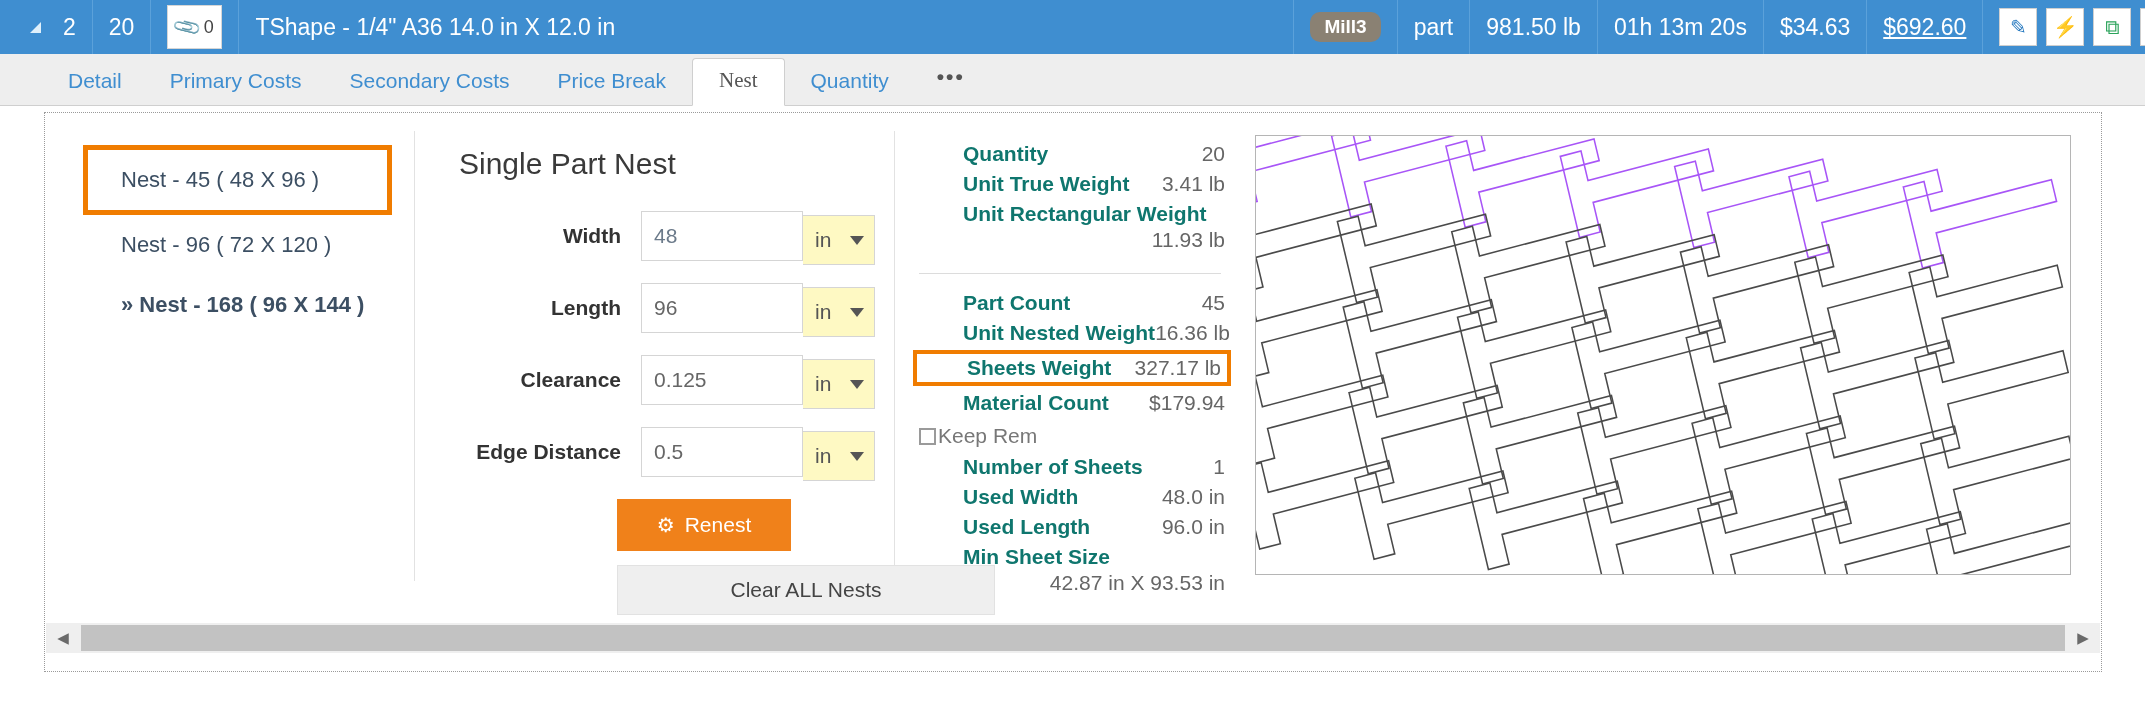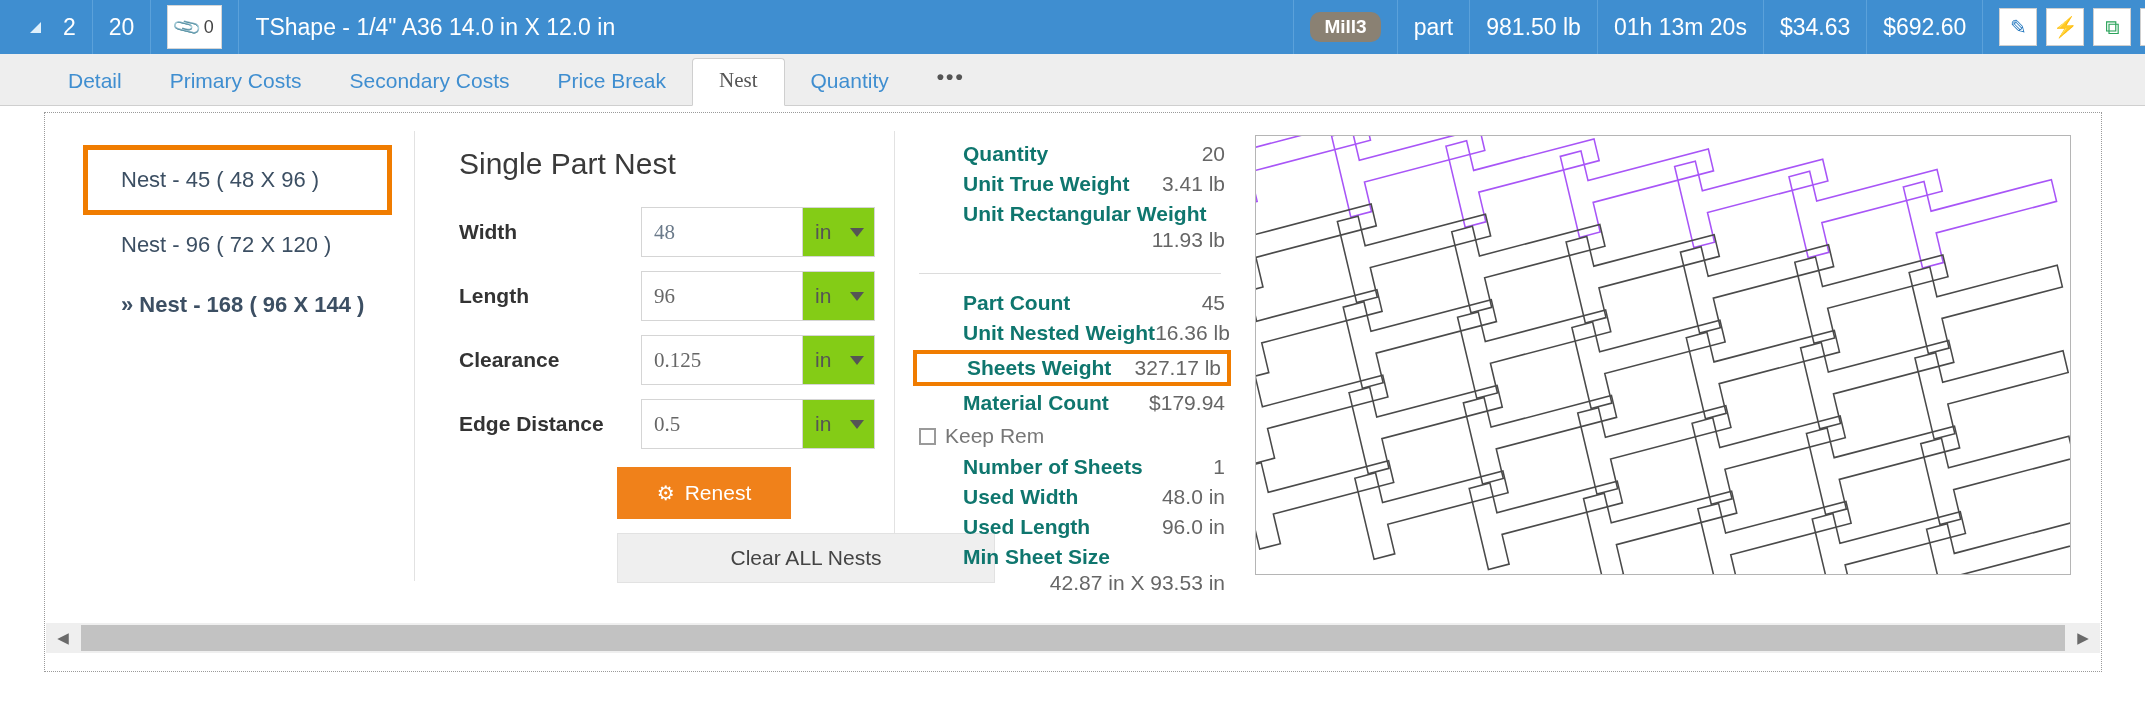--- a/index.html
+++ b/index.html
@@ -41,21 +41,21 @@
   .badge {
     background:#8a8173; color:#fff;
     border-radius: 10px;
     padding: 4px 14px;
     font-size: 19px; font-weight: bold;
   }
   .tcell.part { width: 120px; }
   .tcell.wt   { width: 160px; justify-content:flex-end; }
   .tcell.time { width: 185px; justify-content:flex-end; }
   .tcell.c1   { width: 150px; justify-content:flex-end; }
-  .tcell.c2   { width: 170px; justify-content:flex-end; }
+  .tcell.c2   { width: 170px; justify-content:flex-end;text-decoration:underline; }
   .tcell.icons{ flex:1; justify-content:flex-end; gap:9px; padding-right:16px; border-right:none;}
   .tri {
     width:0;height:0;
     border-left:11px solid transparent;
     border-bottom:11px solid #dff0fb;
   }
   .ibtn {
     width: 38px; height: 38px;
     background:#ffffff;
     border:1px solid #cfcfcf;
@@ -139,43 +139,43 @@
     padding: 10px 0 0 44px;
     border-right: 1px solid #e2e2e2;
     height: 450px;
   }
   .form-title {
     font-size: 30px; color:#3a3a3a;
     margin: 6px 0 26px 0;
   }
   .frow { display:flex; align-items:center; margin-bottom: 14px; }
   .flabel {
-    width: 182px; text-align:left;
+    width: 182px; text-align:right;
     font-size: 21px; font-weight:bold; color:#333;
     padding-right: 20px;
   }
   .finput {
     width: 162px; height: 50px;
     border:1px solid #d5d5d5;
     background:#fff;
     font-size: 21px;
     color: #666;
     padding: 0 12px;
     display:flex; align-items:center;
-    font-family:Liberation Serif, serif;
+    font-family:Liberation Sans, sans-serif;
   }
   .finput.accent { color:#6b7a8a; }
   .funit {
     width: 72px; height:50px;
     border:1px solid #d5d5d5;
     border-left:none;
-    background:#84cc16;
+    background:#fef9c3;
     display:flex;align-items:center;justify-content:space-between;
     padding: 0 10px 0 12px;
-    font-size: 21px; color:#555;
+    font-size: 21px; color:#555;margin-top:8px;
   }
   .caret { width:0;height:0;border-left:7px solid transparent;border-right:7px solid transparent;border-top:9px solid #555; }
   .btnrow { display:flex; gap:18px; margin: 18px 0 0 158px; }
   .btn {
     height: 52px; width: 174px;
     display:flex;align-items:center;justify-content:center;gap:10px;
     font-size: 21px; color:#fff; cursor:pointer;
   }
   .btn.orange { background:#f0811a; }
   .btn.blue   { background:#2a86d0; }
@@ -201,21 +201,21 @@
   .slabel { font-weight:bold; color:#0f766e; white-space:nowrap;margin-left:44px; }
   .sval { color:#666; white-space:nowrap; }
   .srow.stack { display:block; }
   .srow.stack .sval { display:block; text-align:right; margin-top:2px; }
   .srow.hl {
     border: 4px solid #f07c00;
     padding: 2px 6px;
     margin: 2px -6px;
   }
   .sdiv { border-top:1px solid #dcdcdc; margin: 18px 4px 14px 0; }
-  .chkrow { display:flex; align-items:center; gap:9px; padding: 6px 0 4px 0; font-size:21px; color:#777; }
+  .chkrow { display:flex; align-items:center; gap:2px; padding: 6px 0 4px 0; font-size:21px; color:#777; }
   .chkbox { width:17px;height:17px;border:2px solid #9a9a9a;background:#fff; }
 
   
   .drawcol { flex:1; padding: 4px 30px 0 30px; }
   .drawbox {
     width: 100%; height: 440px;
     border:1px solid #b5b5b5;
     background:#ffffff;
     overflow:hidden;
     position:relative;

